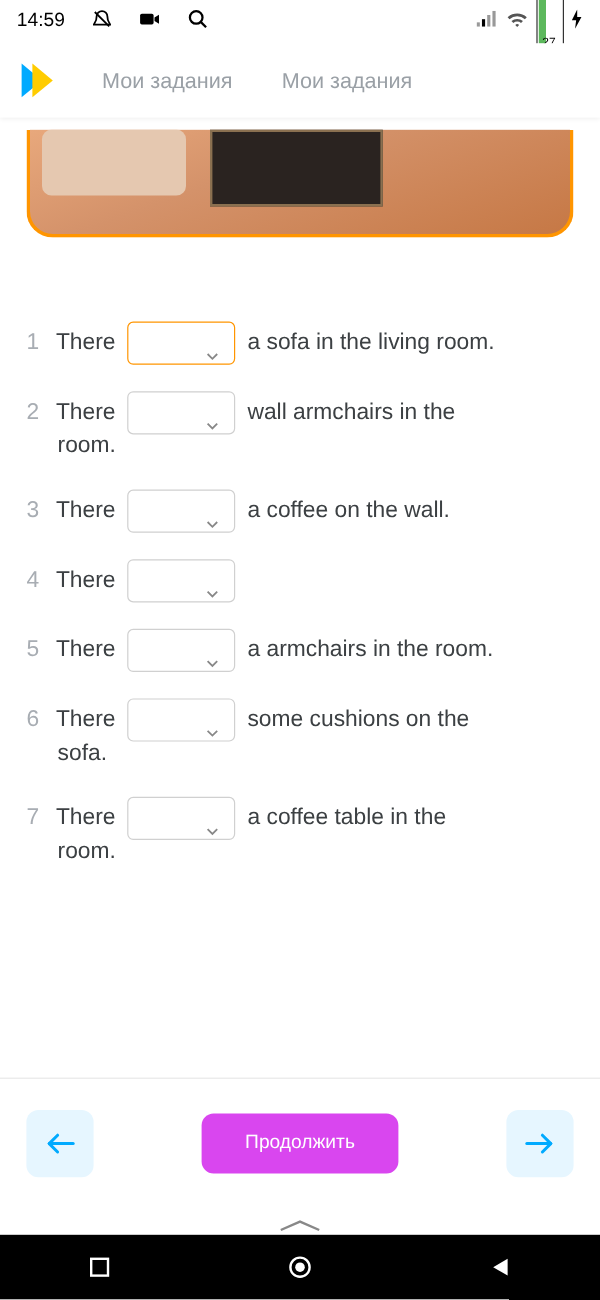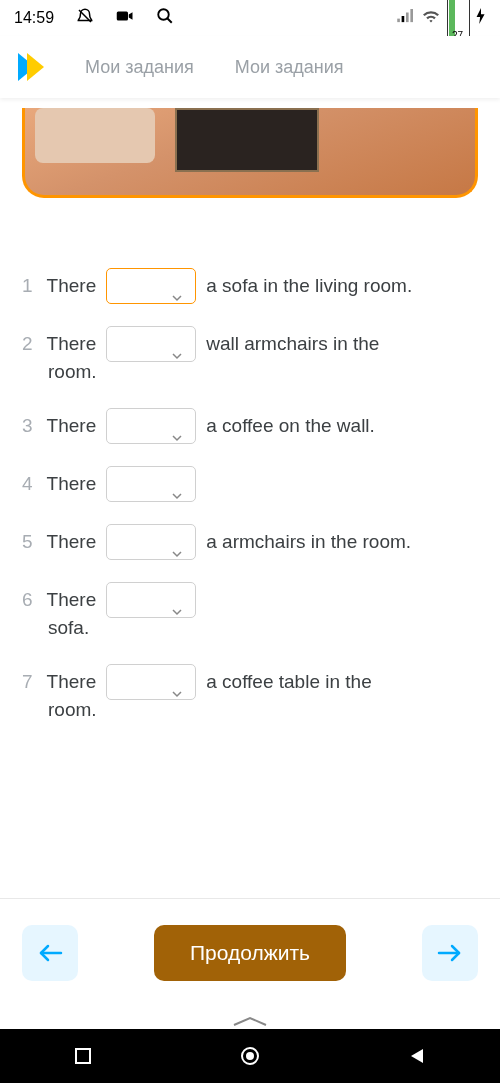--- a/index.html
+++ b/index.html
@@ -141,23 +141,23 @@
     .nav-btn {
       width: 56px; height: 56px;
       background: #e6f6ff;
       border-radius: 10px;
       display: flex;
       align-items: center;
       justify-content: center;
       cursor: pointer;
     }
     .continue-btn {
-      background: #a16207;
+      background: #d946ef;
       color: #fff;
-      font-size: 21px;
+      font-size: 16px;
       padding: 16px 36px;
       border-radius: 10px;
       cursor: pointer;
       font-weight: 400;
     }
     .bottom-handle {
       display: flex;
       justify-content: center;
       padding: 8px 0 2px 0;
     }
@@ -274,20 +274,21 @@
         <span class="q-text">a armchairs in the room.</span>
       </div>
       <div class="q-row">
         <span class="q-num">6</span>
         <span class="q-text">There</span>
         <div class="dropdown">
           <span class="chevron"><svg viewBox="0 0 12 12">
               <polyline points="2,4 6,8 10,4" fill="none" stroke="#888" stroke-width="1.5"></polyline>
             </svg></span>
         </div>
+        <span class="q-text">some cushions on the</span>
         <span class="wrap-indent">sofa.</span>
       </div>
       <div class="q-row">
         <span class="q-num">7</span>
         <span class="q-text">There</span>
         <div class="dropdown">
           <span class="chevron"><svg viewBox="0 0 12 12">
               <polyline points="2,4 6,8 10,4" fill="none" stroke="#888" stroke-width="1.5"></polyline>
             </svg></span>
         </div>

